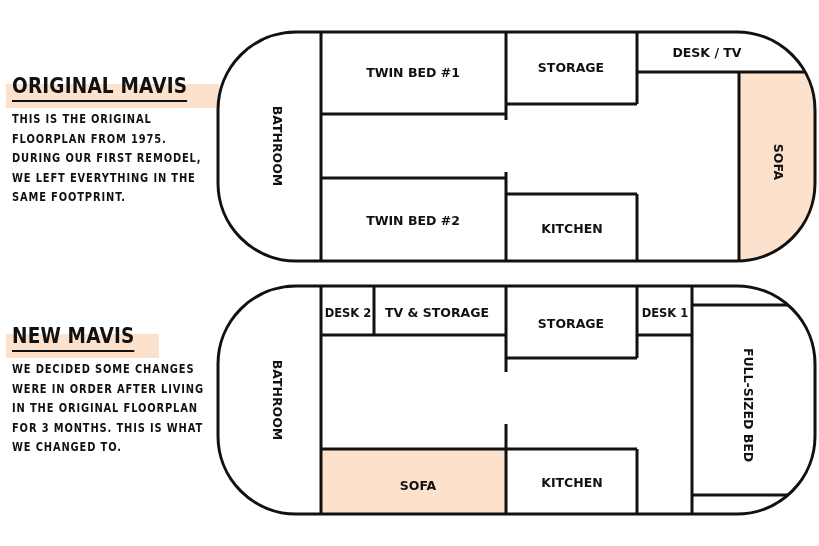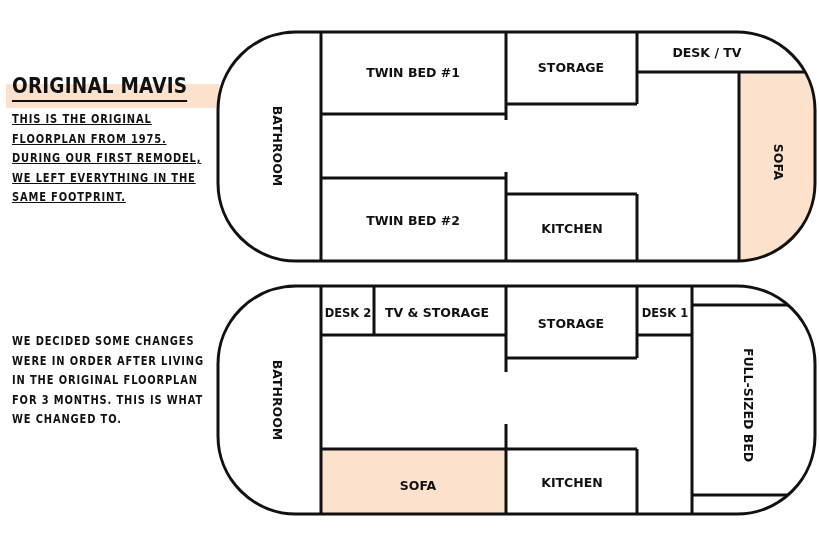--- a/index.html
+++ b/index.html
@@ -12,35 +12,39 @@
                font-size: 21px; letter-spacing: 0.2px; transform: scaleX(0.88); transform-origin: left top;
                display: inline-block; border-bottom: 2px solid #111; line-height: 25px; padding-bottom: 1px; white-space: nowrap; }
     .desc { font-family: "DejaVu Sans", sans-serif; font-weight: bold; font-size: 11.5px; line-height: 19.5px;
             letter-spacing: 1px; margin-top: 8px; white-space: nowrap; transform: scaleX(0.86); transform-origin: left top; }
     .desc div { display: block; }
     svg text { font-family: "DejaVu Sans", sans-serif; font-weight: bold; font-size: 12.5px; fill: #111; }
   </style>
 </head>
 <body>
 
-<div class="section-text" style="top:74px;text-decoration:underline;">
+<div class="section-text" style="top:74px;">
   <div class="heading-wrap">
     <div class="heading-hl"></div>
     <div class="heading">ORIGINAL MAVIS</div>
   </div>
   <div class="desc">
     <div>THIS IS THE ORIGINAL</div>
     <div>FLOORPLAN FROM 1975.</div>
     <div>DURING OUR FIRST REMODEL,</div>
     <div>WE LEFT EVERYTHING IN THE</div>
     <div>SAME FOOTPRINT.</div>
   </div>
 </div>
 
 <div class="section-text" style="top:324px;">
+  <div class="heading-wrap">
+    <div class="heading-hl"></div>
+    <div class="heading">NEW MAVIS</div>
+  </div>
   <div class="desc">
     <div>WE DECIDED SOME CHANGES</div>
     <div>WERE IN ORDER AFTER LIVING</div>
     <div>IN THE ORIGINAL FLOORPLAN</div>
     <div>FOR 3 MONTHS. THIS IS WHAT</div>
     <div>WE CHANGED TO.</div>
   </div>
 </div>
 
 <svg width="819" height="546" style="position:absolute;left:0;top:0;">

